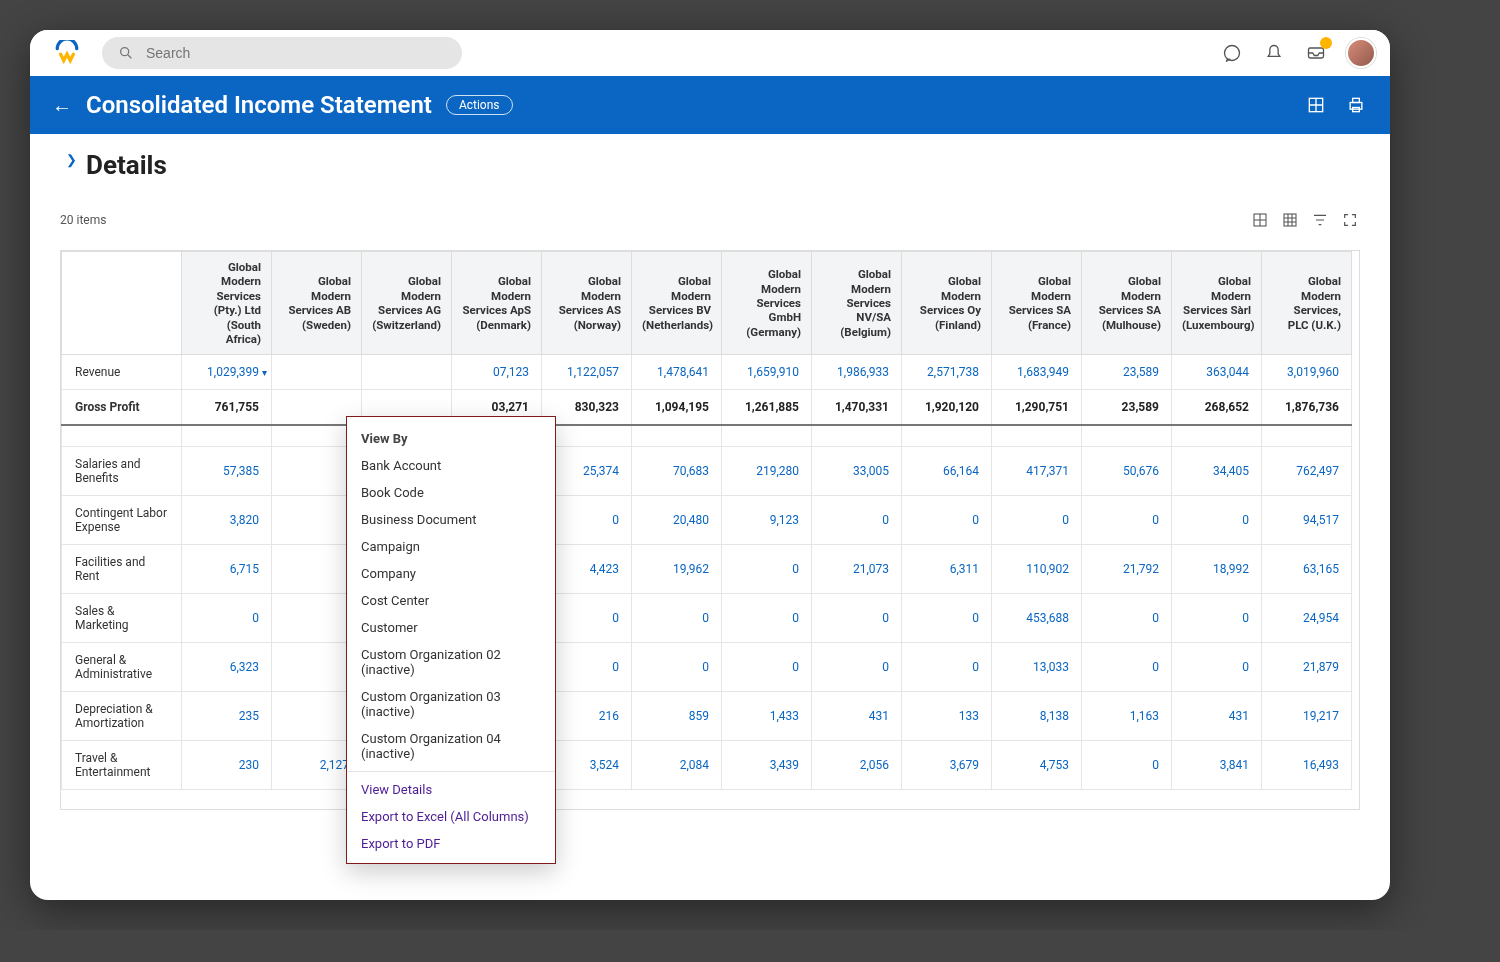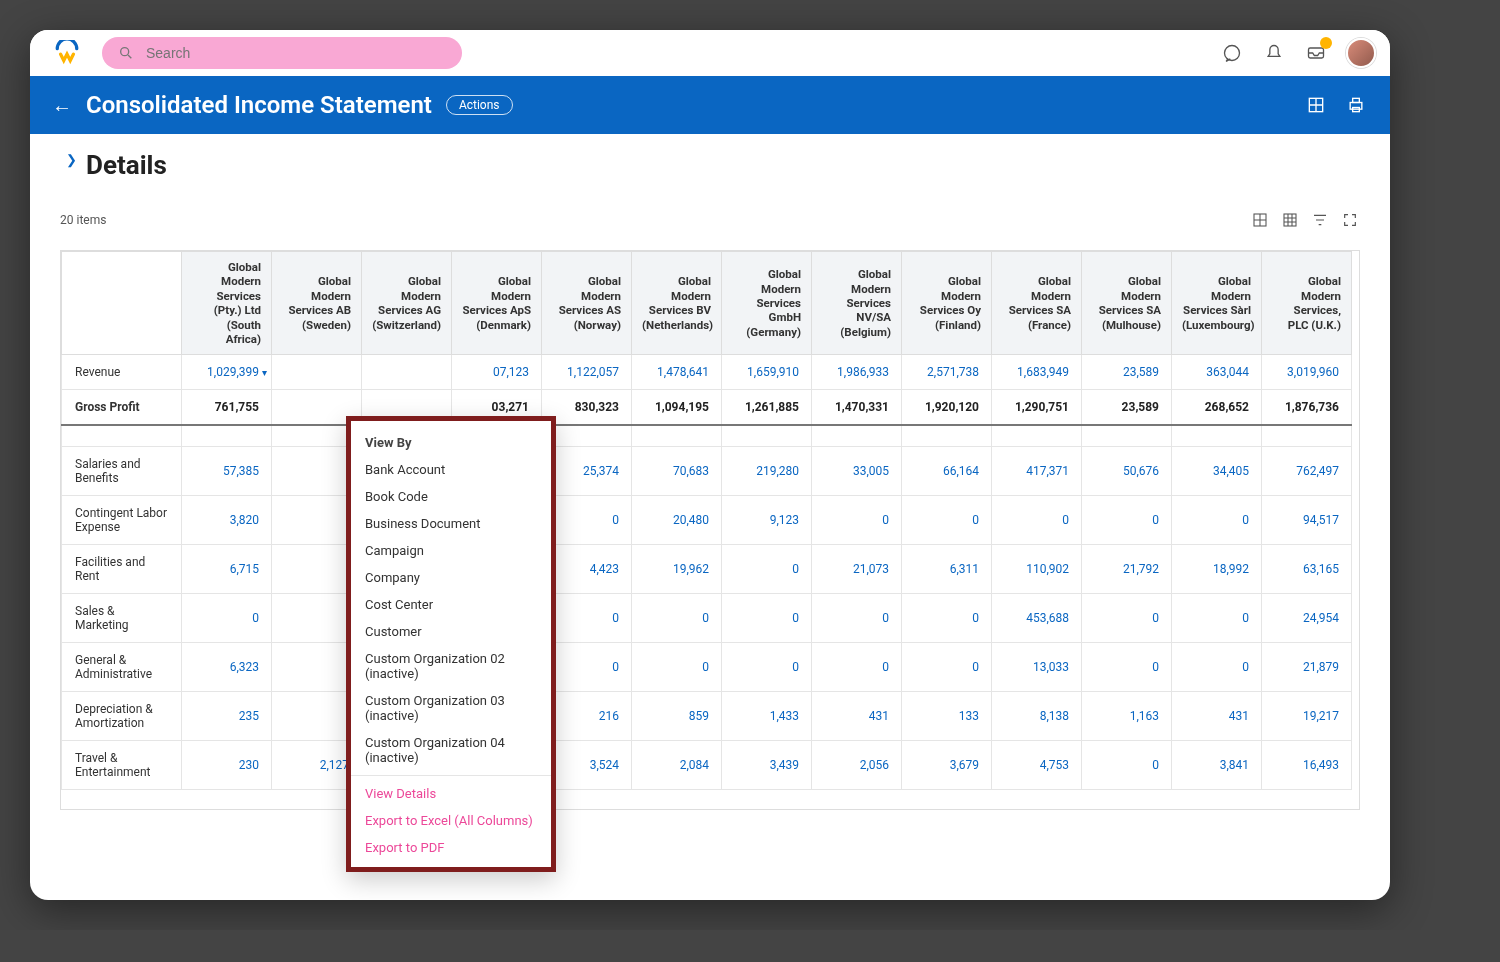--- a/index.html
+++ b/index.html
@@ -23,21 +23,21 @@
     height: 46px;
     display: flex;
     align-items: center;
     padding: 0 14px 0 24px;
     background: #fff;
   }
   .logo { color:#0a66c2; font-weight:700; font-size:24px; margin-right:22px; letter-spacing:-.5px;}
   .logo svg { display:block; }
   .search {
     display:flex; align-items:center; gap:10px;
-    background:#f9a8d4; border-radius:20px;
+    background:#e5e5e5; border-radius:20px;
     padding:0 16px; height:32px; width:360px;
   }
   .search input { border:0; background:transparent; outline:0; font-size:14px; flex:1; color:#555;}
   .topbar .spacer { flex:1; }
   .top-icon { width:28px; height:28px; display:flex; align-items:center; justify-content:center; color:#555; margin-left:14px; cursor:pointer; position:relative;}
   .top-icon.badge::after{
     content:""; position:absolute; top:-2px; right:-2px; width:12px; height:12px; border-radius:50%;
     background:#ffb400;
   }
   .avatar { width:30px; height:30px; border-radius:50%; background:linear-gradient(135deg,#d98c7a,#915a4d); margin-left:16px; cursor:pointer; border:2px solid #fff; box-shadow:0 0 0 1px #ddd;}
@@ -108,30 +108,30 @@
   .cell-active { position:relative; }
   .cell-active::after{
     content:"▾"; color:#0a66c2; font-size:10px; position:absolute; right:4px; top:50%; transform:translateY(-50%);
   }
   
   .ctxmenu {
     position:absolute;
     top:386px; left:316px;
     width:210px;
     background:#fff;
-    border:5px solid #7f1d1d;
+    border:1px solid #7f1d1d;
     box-shadow:0 8px 24px rgba(0,0,0,.2);
     z-index:50;
     padding:6px 0;
     font-size:13px;
   }
   .ctxmenu .hdr { padding:8px 14px 6px; font-weight:700; color:#444; }
   .ctxmenu .item { padding:6px 14px; cursor:pointer; color:#333; }
   .ctxmenu .sep { height:1px; background:#e5e5e5; margin:4px 0; }
-  .ctxmenu .item.link { color:#ec4899; }
+  .ctxmenu .item.link { color:#4c1d95; }
 </style>
 </head>
 <body>
 
 <div class="frame">
 
   <div class="topbar">
     <span class="logo">
       <svg width="26" height="26" viewBox="0 0 24 24">
           <path fill="none" stroke="#0a66c2" stroke-width="3" stroke-linecap="round" d="M3 8 A9 9 0 0 1 21 8"></path>

